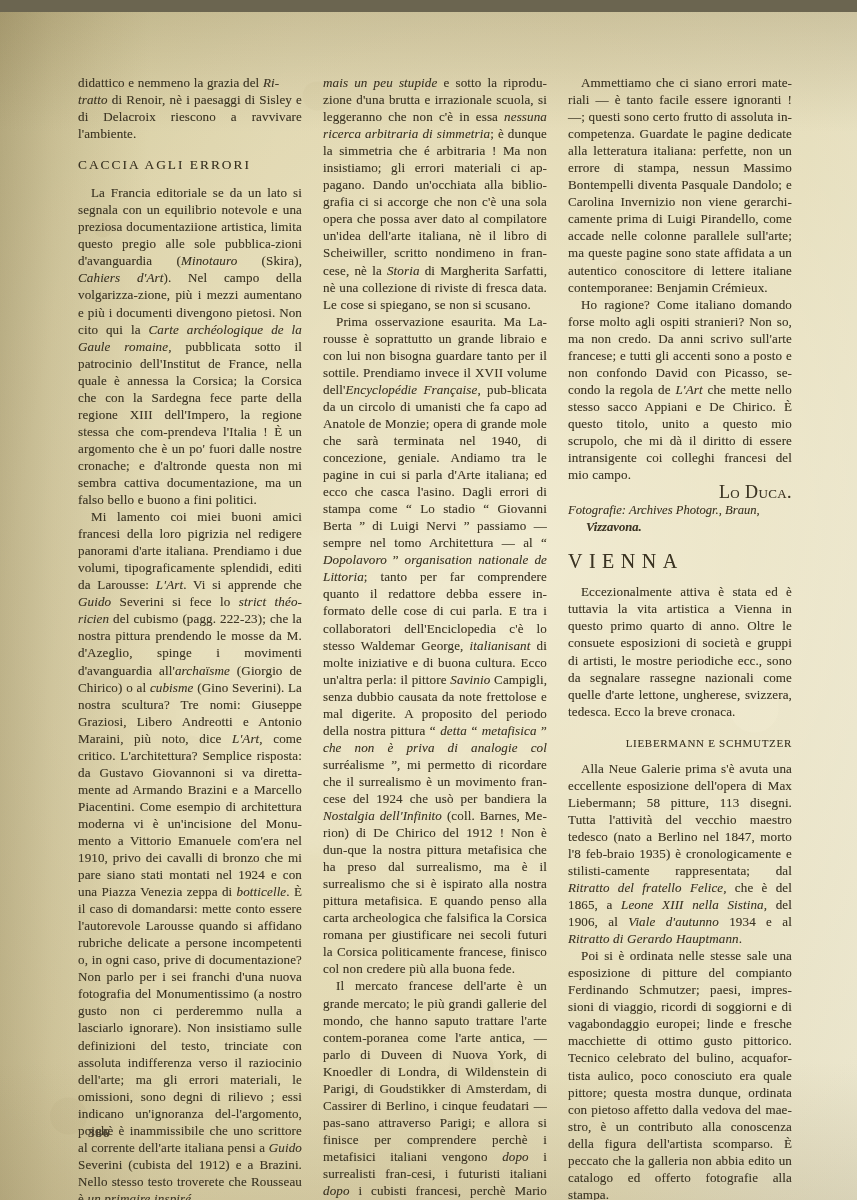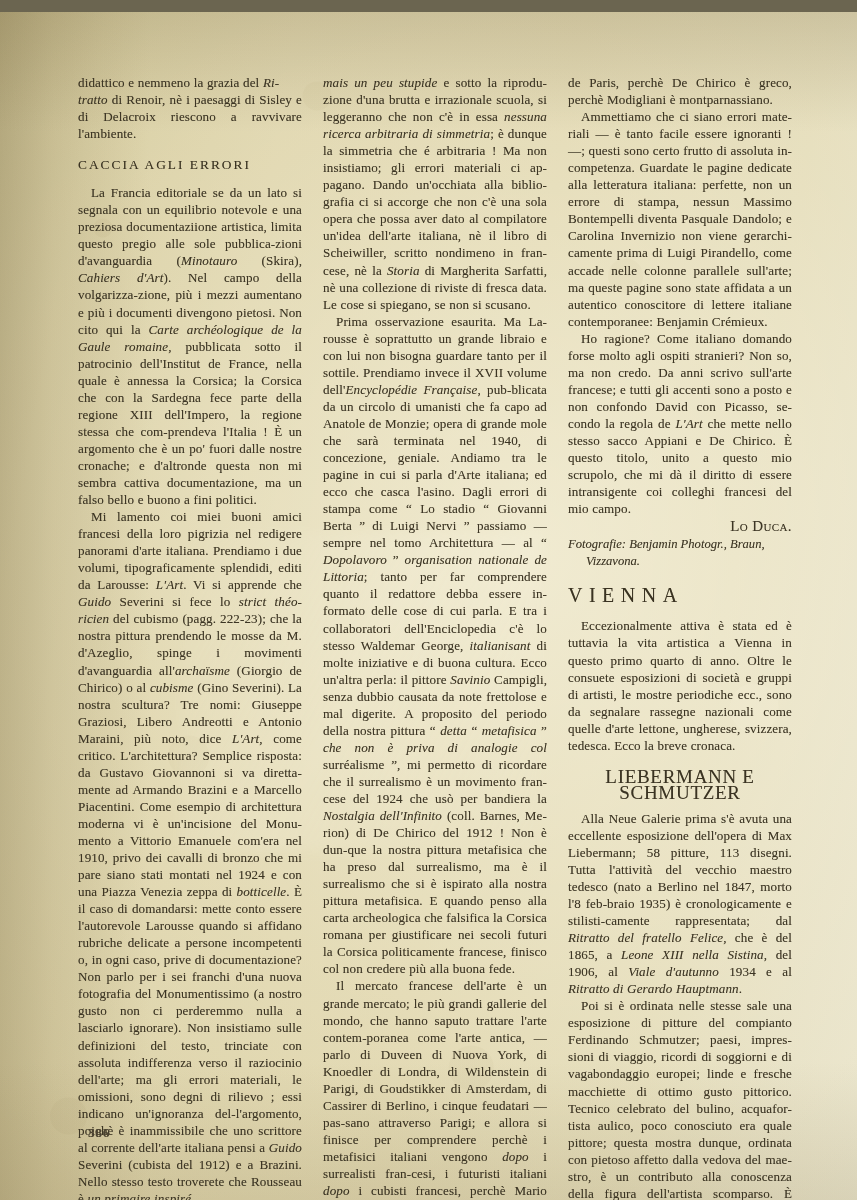--- a/index.html
+++ b/index.html
@@ -115,47 +115,48 @@
     text-align: left;
     letter-spacing: 2.0px;
     color: #3a3322;
   }
   h2.section.wide {
     letter-spacing: 6.5px;
     font-size: 20px;
     margin: 18px 0 14px 0;
   }
   h2.section.flush {
-    text-align: center;
+    text-align: right;
     letter-spacing: 0.7px;
-    font-size: 19px;
+    font-size: 11px;
     margin: 15px 0 9px 0;
   }
 
   .signature {
     margin-top: 1px;
     text-align: right;
-    font-size: 15px;
+    font-size: 18px;
     line-height: 17px;
     color: #3c3524;
     letter-spacing: 0.4px;
   }
   .sc { font-variant: small-caps; }
 
   .credits {
     margin-top: 1px;
     font-size: 12.6px;
     line-height: 16.6px;
     font-style: italic;
     color: #3c3524;
     text-align: justify;
   }
   .credits .second {
     display: block;
     padding-left: 18px;
+    font-weight: bold;
   }
 
   #folio {
     position: absolute;
     left: 88px;
     top: 1113px;
     font-size: 13.5px;
     color: #4a4230;
     letter-spacing: 0.6px;
     font-weight: bold;
@@ -192,32 +193,31 @@
 
       <div class="col" id="col-2">
         <p class="noindent"><i>mais un peu stupide</i> e sotto la riprodu-zione d'una brutta e irrazionale scuola, si leggeranno che non c'è in essa <i>nessuna ricerca arbitraria di simmetria</i>; è dunque la simmetria che é arbitraria ! Ma non insistiamo; gli errori materiali ci ap-pagano. Dando un'occhiata alla biblio-grafia ci si accorge che non c'è una sola opera che possa aver dato al compilatore un'idea dell'arte italiana, nè il libro di Scheiwiller, scritto nondimeno in fran-cese, nè la <i>Storia</i> di Margherita Sarfatti, nè una collezione di riviste di fresca data. Le cose si spiegano, se non si scusano.</p>
 
         <p class="indent">Prima osservazione esaurita. Ma La-rousse è soprattutto un grande libraio e con lui non bisogna guardare tanto per il sottile. Prendiamo invece il XVII volume dell'<i>Encyclopédie Française</i>, pub-blicata da un circolo di umanisti che fa capo ad Anatole de Monzie; opera di grande mole che sarà terminata nel 1940, di concezione, geniale. Andiamo tra le pagine in cui si parla d'Arte italiana; ed ecco che casca l'asino. Dagli errori di stampa come “ Lo stadio “ Giovanni Berta ” di Luigi Nervi ” passiamo — sempre nel tomo Architettura — al “ <i>Dopolavoro</i> ” <i>organisation nationale de Littoria</i>; tanto per far comprendere quanto il redattore debba essere in-formato delle cose di cui parla. E tra i collaboratori dell'Enciclopedia c'è lo stesso Waldemar George, <i>italianisant</i> di molte iniziative e di buona cultura. Ecco un'altra perla: il pittore <i>Savinio</i> Campigli, senza dubbio causata da note frettolose e mal digerite. A proposito del periodo della nostra pittura “ <i>detta</i> “ <i>metafisica</i> ” <i>che non è priva di analogie col</i> surréalisme ”, mi permetto di ricordare che il surrealismo è un movimento fran-cese del 1924 che usò per bandiera la <i>Nostalgia dell'Infinito</i> (coll. Barnes, Me-rion) di De Chirico del 1912 ! Non è dun-que la nostra pittura metafisica che ha preso dal surrealismo, ma è il surrealismo che si è ispirato alla nostra pittura metafisica. E quando penso alla carta archeologica che falsifica la Corsica romana per giustificare nei secoli futuri la Corsica politicamente francese, finisco col non credere più alla buona fede.</p>
 
         <p class="indent">Il mercato francese dell'arte è un grande mercato; le più grandi gallerie del mondo, che hanno saputo trattare l'arte contem-poranea come l'arte antica, — parlo di Duveen di Nuova York, di Knoedler di Londra, di Wildenstein di Parigi, di Goudstikker di Amsterdam, di Cassirer di Berlino, i cinque feudatari — pas-sano attraverso Parigi; e allora si finisce per comprendere perchè i metafisici italiani vengono <i>dopo</i> i surrealisti fran-cesi, i futuristi italiani <i>dopo</i> i cubisti francesi, perchè Mario Tozzi è dell'École</p>
       </div>
 
       <div class="col" id="col-3">
-        <p class="noindent">de Paris, perchè De Chirico è greco, perchè Modigliani è montparnassiano.</p>
 
         <p class="indent">Ammettiamo che ci siano errori mate-riali — è tanto facile essere ignoranti ! —; questi sono certo frutto di assoluta in-competenza. Guardate le pagine dedicate alla letteratura italiana: perfette, non un errore di stampa, nessun Massimo Bontempelli diventa Pasquale Dandolo; e Carolina Invernizio non viene gerarchi-camente prima di Luigi Pirandello, come accade nelle colonne parallele sull'arte; ma queste pagine sono state affidata a un autentico conoscitore di lettere italiane contemporanee: Benjamin Crémieux.</p>
 
         <p class="indent">Ho ragione? Come italiano domando forse molto agli ospiti stranieri? Non so, ma non credo. Da anni scrivo sull'arte francese; e tutti gli accenti sono a posto e non confondo David con Picasso, se-condo la regola de <i>L'Art</i> che mette nello stesso sacco Appiani e De Chirico. È questo titolo, unito a questo mio scrupolo, che mi dà il diritto di essere intransigente coi colleghi francesi del mio campo.</p>
 
         <div class="signature">
           <span class="sc">Lo Duca.</span>
         </div>
 
         <div class="credits">
-          <span>Fotografie: Benjamin Photogr., Braun,</span>
+          <span>Fotografie: Archives Photogr., Braun,</span>
           <span class="second">Vizzavona.</span>
         </div>
 
         <h2 class="section wide">VIENNA</h2>
 
         <p class="indent">Eccezionalmente attiva è stata ed è tuttavia la vita artistica a Vienna in questo primo quarto di anno. Oltre le consuete esposizioni di società e gruppi di artisti, le mostre periodiche ecc., sono da segnalare rassegne nazionali come quelle d'arte lettone, ungherese, svizzera, tedesca. Ecco la breve cronaca.</p>
 
         <h2 class="section flush">LIEBERMANN E SCHMUTZER</h2>
 
         <p class="indent">Alla Neue Galerie prima s'è avuta una eccellente esposizione dell'opera di Max Liebermann; 58 pitture, 113 disegni. Tutta l'attività del vecchio maestro tedesco (nato a Berlino nel 1847, morto l'8 feb-braio 1935) è cronologicamente e stilisti-camente rappresentata; dal <i>Ritratto del fratello Felice</i>, che è del 1865, a <i>Leone XIII nella Sistina</i>, del 1906, al <i>Viale d'autunno</i> 1934 e al <i>Ritratto di Gerardo Hauptmann</i>.</p>

